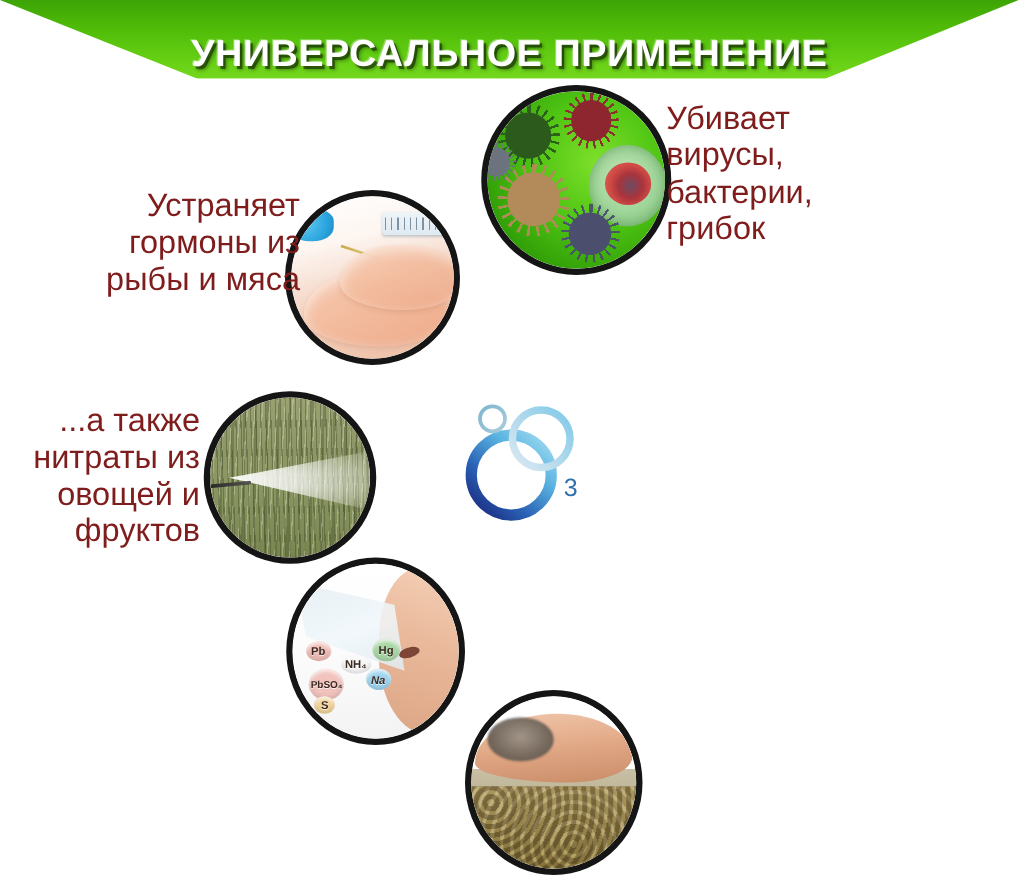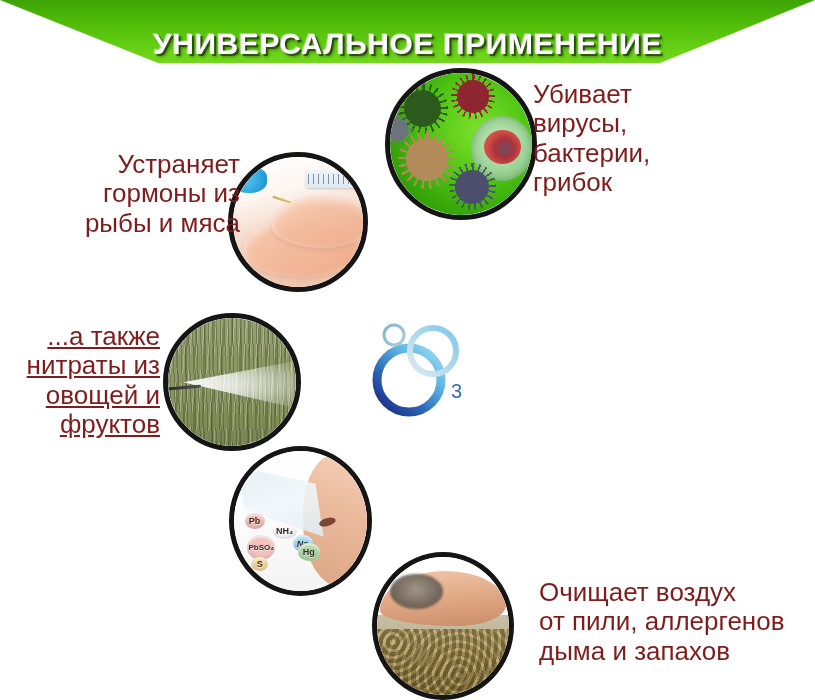--- a/index.html
+++ b/index.html
@@ -310,46 +310,43 @@
   </div>
 
   <div class="photo" id="photo-field" style="left:163px; top:313px; width:138px; height:138px;">
     <div class="inner">
       <div class="grass"></div>
       <div class="spray-cone" style="left:12%; top:30%; width:88%; height:44%;"></div>
       <div class="spray-nozzle" style="left:0%; top:53%; width:26%;"></div>
     </div>
   </div>
 
-  <div class="caption right" style="left:10px; top:322px; width:150px;text-decoration:underline;">...а также
+  <div class="caption right" style="left:10px; top:322px; width:150px;">...а также
 нитраты из
 овощей и
 фруктов</div>
 
   <div class="photo" id="photo-water" style="left:229px; top:446px; width:143px; height:150px;">
     <div class="inner">
       <div class="face-shape" style="left:52%; top:2%;  width:56%; height:96%;"></div>
       <div class="glass-shape" style="left:2%;  top:8%;  width:76%; height:70%;"></div>
       <div class="lip-shape" style="left:64%; top:48%; width:13%; height:6%;"></div>
 
       <div class="chem" style="left:8%;  top:44%; width:20px; height:16px; background:#f0bcb6;">Pb</div>
       <div class="chem" style="left:29%; top:52%; width:24px; height:15px; background:#f6f6f6;">NH₄</div>
       <div class="chem" style="left:10%; top:60%; width:28px; height:25px; background:#f2c3bd; font-size:8px;">PbSO₄</div>
       <div class="chem" style="left:44%; top:60%; width:20px; height:17px; background:#9fd4ef;font-style:italic;">Na</div>
-      <div class="chem" style="left:48%; top:43%; width:22px; height:18px; background:#a9d7a6;margin-top:32px;">Hg</div>
+      <div class="chem" style="left:48%; top:43%; width:22px; height:18px; background:#a9d7a6;">Hg</div>
       <div class="chem" style="left:13%; top:76%; width:17px; height:14px; background:#f2d49a;">S</div>
     </div>
   </div>
 
 
   <div class="photo" id="photo-dust" style="left:372px; top:552px; width:142px; height:148px;">
     <div class="inner">
       <div class="finger" style="left:2%;  top:10%; width:96%; height:40%;"></div>
       <div class="dust-tip" style="left:10%; top:12%; width:40%; height:26%;"></div>
       <div class="carpet" style="left:0;   top:52%; width:100%; height:48%;"></div>
     </div>
   </div>
 
-  <div class="caption left" style="left:539px; top:578px; width:276px;">Очищает воздух
-от пили, аллергенов
-дыма и запахов</div>
 
 </div>
 
 </body></html>

